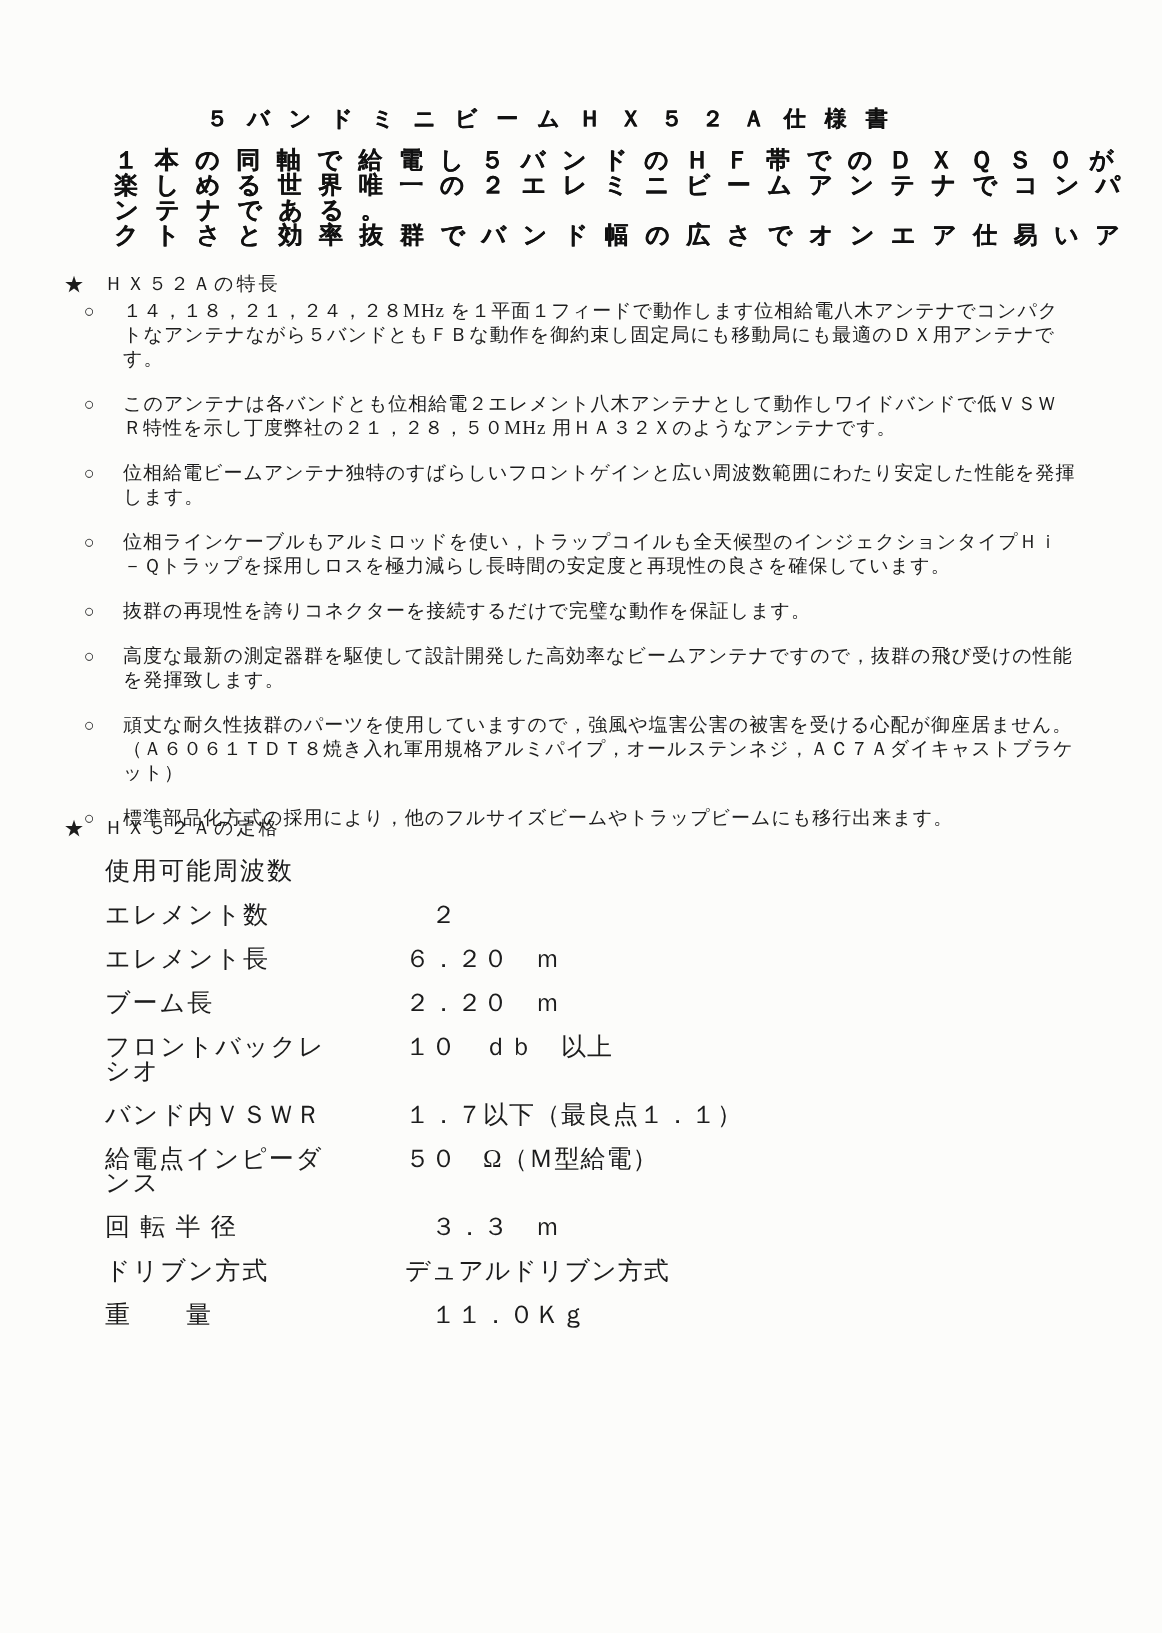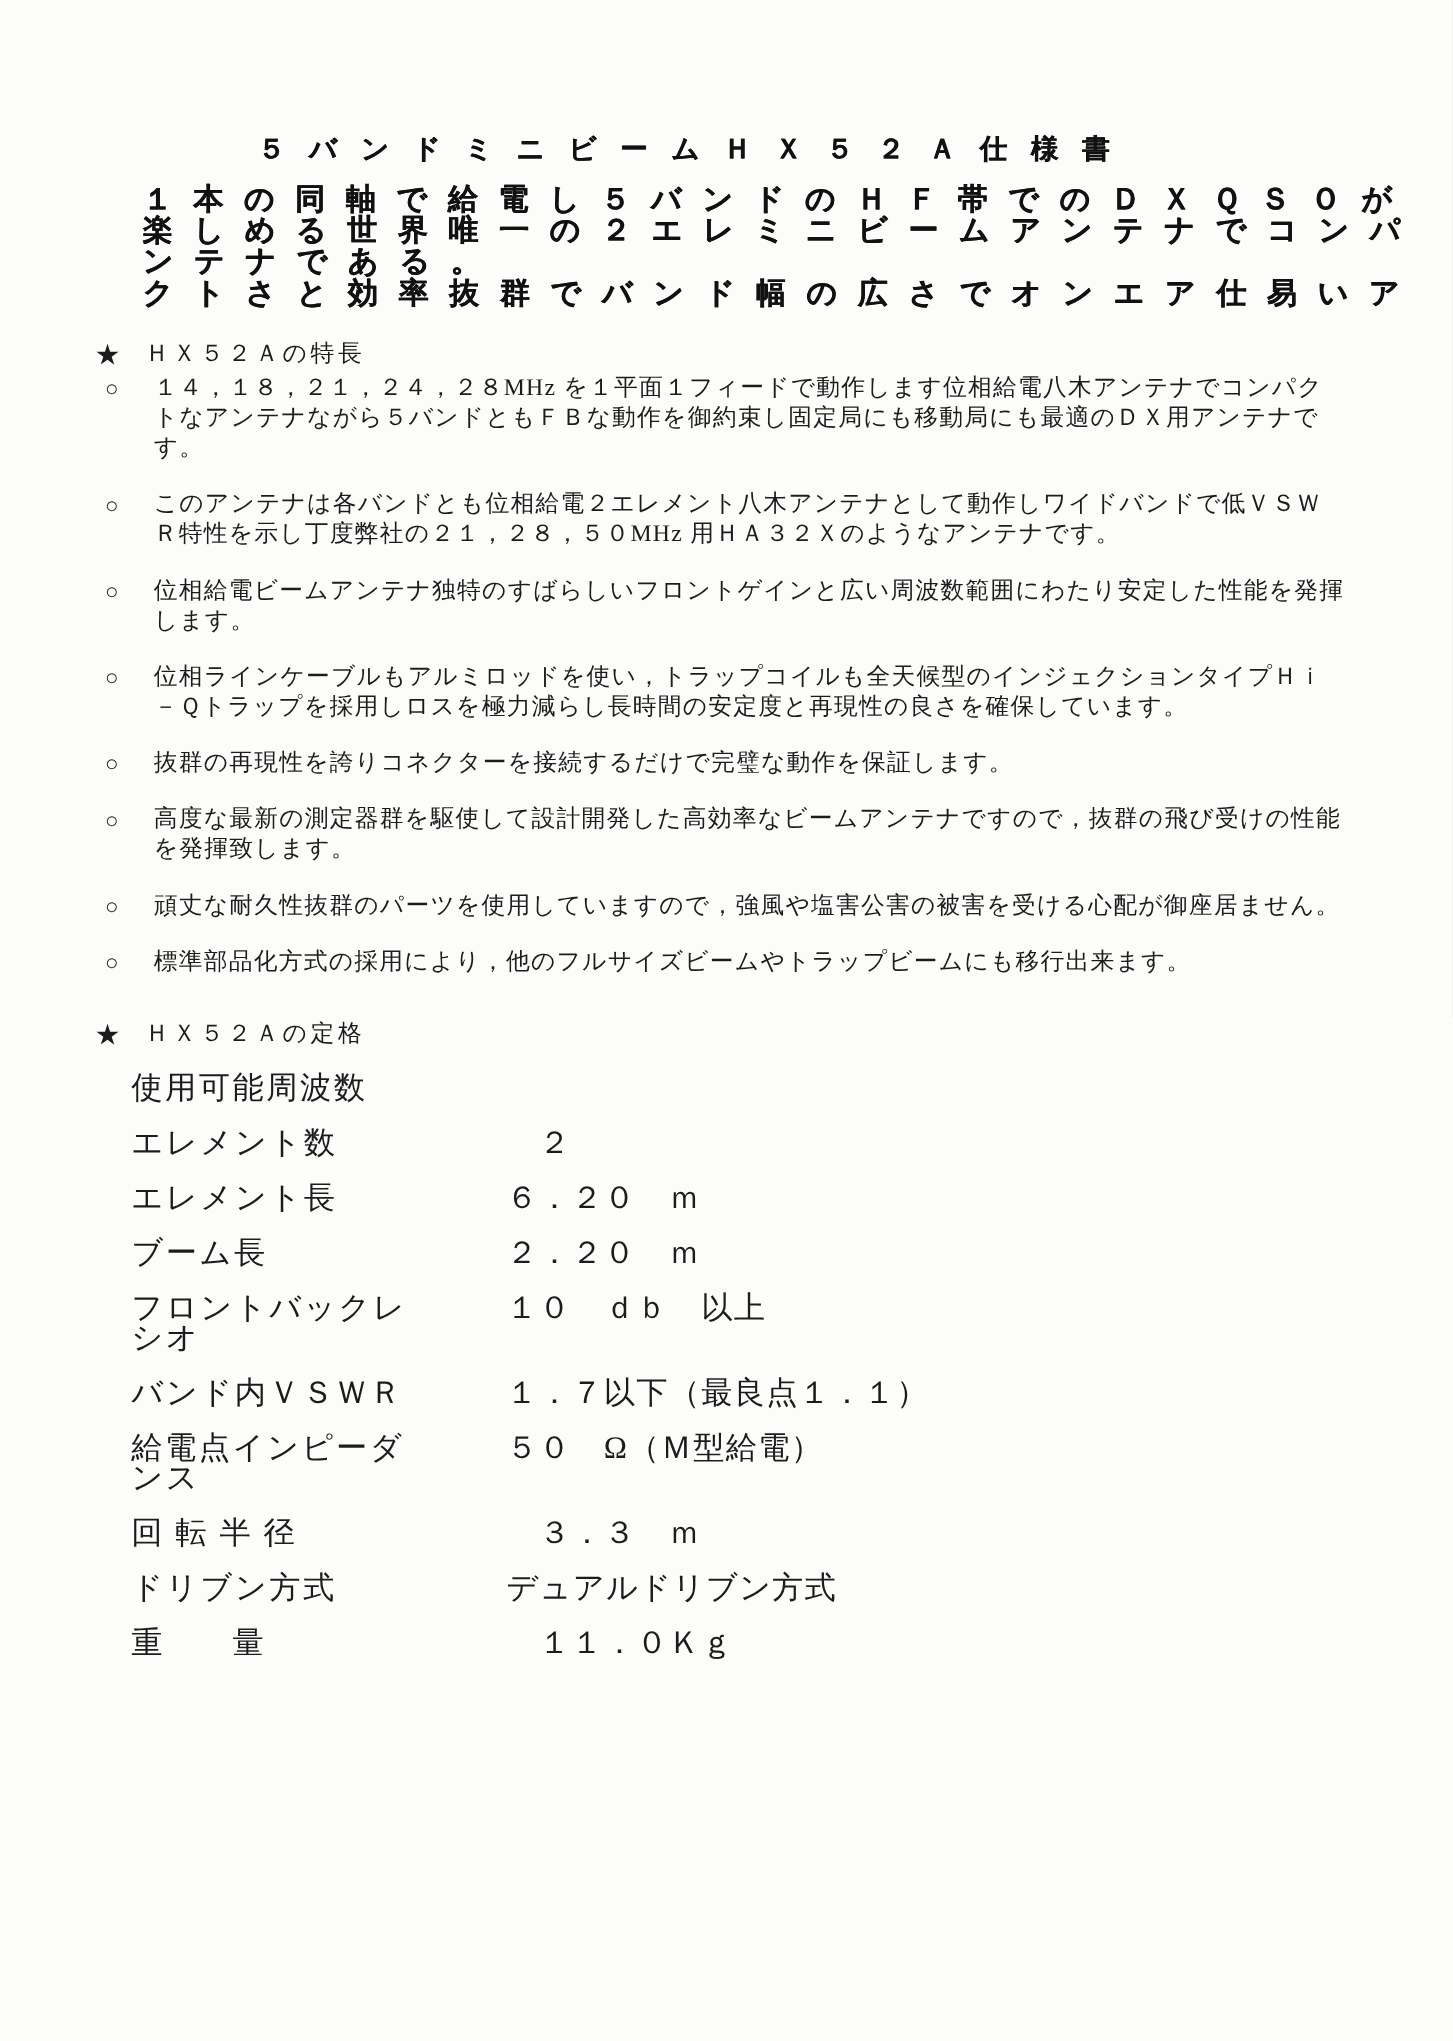--- a/index.html
+++ b/index.html
@@ -44,21 +44,21 @@
     letter-spacing: 16.5px;
     color: #111;
     text-shadow: 0.4px 0 0 currentColor;
     margin-left: 36px;
   }
   .intro-line { white-space: nowrap; }
 
   
   .section-heading {
     position: absolute;
-    left: 76px;
+    left: 64px;
     font-size: 19px;
     line-height: 24px;
     white-space: nowrap;
     text-align: right;
   }
   .section-heading .star {
     display: inline-block;
     font-size: 20px;
     margin-right: 20px;
     vertical-align: -1px;
@@ -164,20 +164,21 @@
 
     <div class="feature-item">
       <span class="feature-marker">○</span>
       <span class="feature-body">高度な最新の測定器群を駆使して設計開発した高効率なビームアンテナですので，抜群の飛び受けの性能を発揮致します。</span>
     </div>
 
     <div class="feature-item">
       <span class="feature-marker">○</span>
       <span class="feature-body">
         <span>頑丈な耐久性抜群のパーツを使用していますので，強風や塩害公害の被害を受ける心配が御座居ません。</span>
+        <span class="feature-note">（Ａ６０６１ＴＤＴ８焼き入れ軍用規格アルミパイプ，オールステンネジ，ＡＣ７Ａダイキャストブラケット）</span>
       </span>
     </div>
 
     <div class="feature-item">
       <span class="feature-marker">○</span>
       <span class="feature-body">標準部品化方式の採用により，他のフルサイズビームやトラップビームにも移行出来ます。</span>
     </div>
 
   </div>
 

